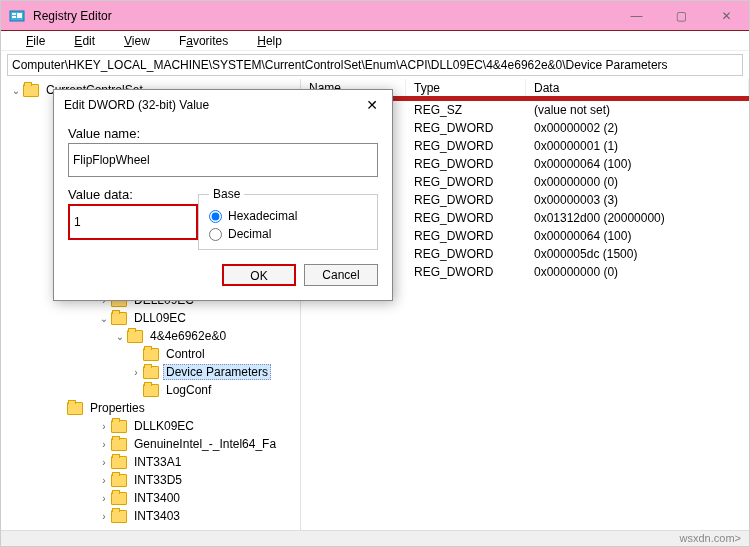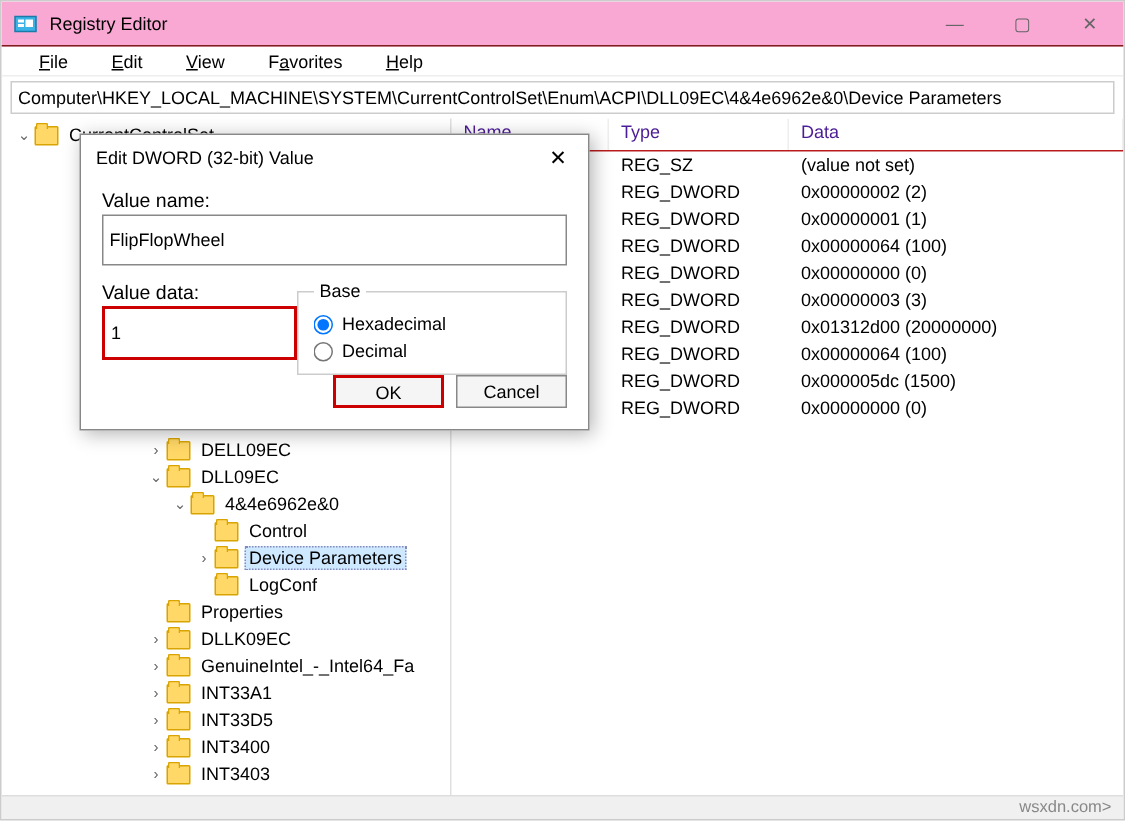--- a/index.html
+++ b/index.html
@@ -26,21 +26,21 @@
 
 
 .tree-row { display: flex; align-items: center; height: 18px; white-space: nowrap; }
 .tree-row .twisty { width: 14px; text-align: center; color: #666; font-size: 10px; }
 .tree-row .folder { width: 16px; height: 13px; background: #ffd867; border: 1px solid #d9a400; margin-right: 4px; border-radius: 1px; position: relative; }
 .tree-row .folder::before { content: ""; position: absolute; top: -3px; left: 0; width: 6px; height: 3px; background: #ffd867; border: 1px solid #d9a400; border-bottom: none; border-radius: 1px 1px 0 0; }
 .tree-row.selected .label-box { background: #cde8ff; border: 1px dotted #88b; padding: 0 2px; }
 .tree-row .label-box { padding: 0 3px; }
 
 
-.list-header { display: flex; height: 22px; border-bottom: 1px solid #b91c1c; font-size: 12px; color: #4c1d95; }
+.list-header { display: flex; height: 22px; border-bottom: 5px solid #b91c1c; font-size: 12px; color: #000000; }
 .list-header .col { padding: 2px 8px; border-right: 1px solid #eee; }
 .col-name { width: 105px; }
 .col-type { width: 120px; }
 .col-data { flex: 1; }
 .list-row { display: flex; height: 18px; align-items: center; font-size: 12px; }
 .list-row .col { padding: 0 8px; white-space: nowrap; overflow: hidden; text-overflow: ellipsis; }
 .reg-icon { width: 14px; height: 14px; margin-right: 4px; display: inline-block; vertical-align: middle; border: 1px solid #7aa; background: #cef; font-size: 8px; line-height: 12px; text-align: center; color: #257; border-radius: 2px; }
 .reg-icon.bin { border-color: #89c; background: #def; }
 
 
@@ -50,21 +50,21 @@
 .dialog .dlg-close { width: 20px; text-align: center; font-size: 14px; }
 .dialog .dlg-body { padding: 6px 14px 14px; }
 .dialog label { font-size: 13px; display: block; margin-bottom: 2px; }
 .dialog input[type=text] { width: 100%; height: 22px; border: 1px solid #888; padding: 16px 4px; font-size: 12px; }
 .dialog .row2 { display: flex; margin-top: 10px; }
 .dialog .vd { width: 130px; }
 .dialog .vd input { border: 2px solid #c00; }
 .dialog fieldset { border: 1px solid #ccc; padding: 4px 10px 8px; font-size: 12px; flex: 1; }
 .dialog fieldset legend { font-size: 12px; padding: 0 4px; }
 .dialog .radio-row { display: flex; align-items: center; gap: 6px; margin-top: 4px; font-size: 12px; }
-.dialog .btn-row { display: flex; justify-content: flex-end; gap: 8px; }
+.dialog .btn-row { display: flex; justify-content: flex-end; gap: 8px; margin-top: 14px; }
 .dialog .btn { width: 74px; height: 22px; border: 1px solid #888; background: #f5f5f5; font-size: 12px; text-align: center; line-height: 20px; }
 .dialog .btn.ok { border: 2px solid #c00; }
 
 
 .hscroll { position: absolute; bottom: 0; left: 0; right: 0; height: 16px; background: #f0f0f0; border-top: 1px solid #ddd; }
 .watermark { position: absolute; bottom: 2px; right: 8px; font-size: 11px; color: #888; }
 
 .regedit-svg { width: 16px; height: 16px; }
 </style>
 </head>
@@ -129,21 +129,21 @@
     <div class="tree-row selected" style="padding-left:128px">
       <span class="twisty">›</span>
       <span class="folder"></span>
       <span class="label-box">Device Parameters</span>
     </div>
     <div class="tree-row" style="padding-left:128px">
       <span class="twisty">&nbsp;</span>
       <span class="folder"></span>
       <span class="label-box">LogConf</span>
     </div>
-    <div class="tree-row" style="padding-left:96px">
+    <div class="tree-row" style="padding-left:52px">
       <span class="twisty">&nbsp;</span>
       <span class="folder"></span>
       <span class="label-box">Properties</span>
     </div>
     <div class="tree-row" style="padding-left:96px">
       <span class="twisty">›</span>
       <span class="folder"></span>
       <span class="label-box">DLLK09EC</span>
     </div>
     <div class="tree-row" style="padding-left:96px">

